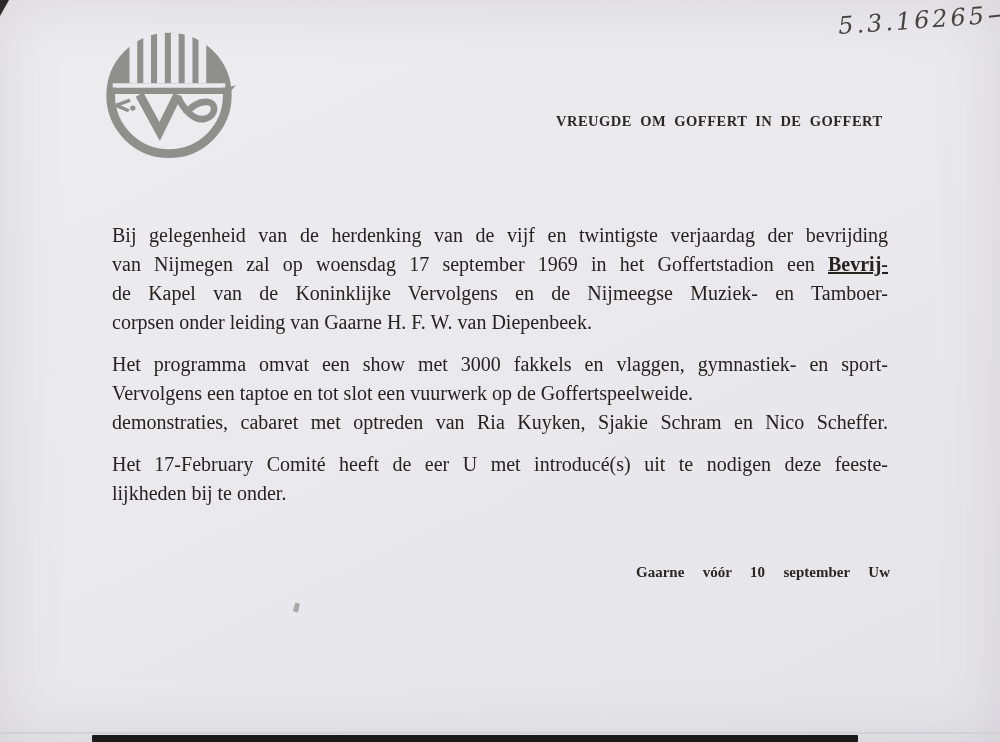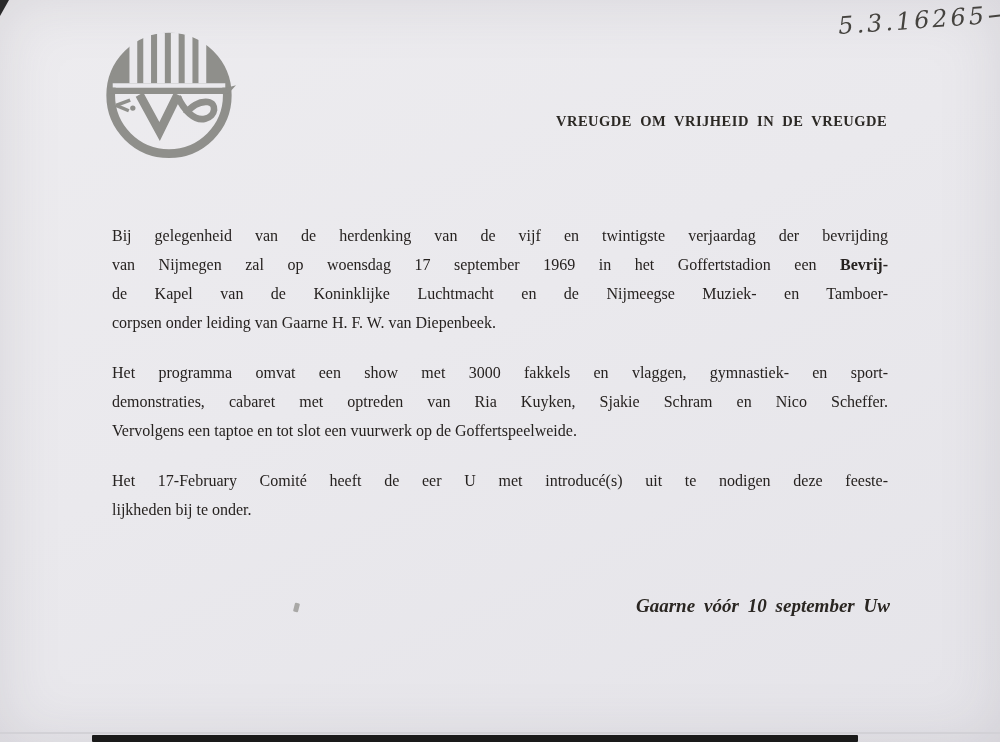--- a/index.html
+++ b/index.html
@@ -35,29 +35,29 @@
   .logo-g{fill:var(--logo,#8f8f8b);}
   .logo-gs{stroke:var(--logo,#8f8f8b);fill:none;}
   .logo-w{fill:var(--paper,#eae9ed);}
   .header{
     position:absolute;left:556px;top:113px;
     font-size:14.5px;font-weight:bold;color:#2b2824;
     letter-spacing:.5px;word-spacing:4px;white-space:nowrap;
   }
   .body-text{
     position:absolute;left:112px;top:221px;width:776px;
-    font-size:16px;line-height:29px;color:var(--ink,#262220);
+    font-size:20px;line-height:29px;color:var(--ink,#262220);
   }
-  .para + .para{margin-top:21px;}
+  .para + .para{margin-top:13px;}
   .line{white-space:normal;}
   .line.just{text-align:justify;text-align-last:justify;}
-  .b{font-weight:bold;}
+  .b{font-weight:bold;text-decoration:underline;}
   .rsvp{
-    position:absolute;left:636px;top:591px;width:254px;
-    font-size:19px;line-height:29px;font-style:italic;font-weight:bold;
+    position:absolute;left:636px;top:558px;width:254px;
+    font-size:15px;line-height:29px;font-weight:bold;
     color:#2a2622;
   }
   .ink-speck{
     position:absolute;left:294px;top:603px;width:5px;height:9px;
     background:#a9a8a6;transform:rotate(14deg);border-radius:1px;
   }
   .bottom-edge{
     position:absolute;left:0;top:732px;width:1000px;height:2px;background:#d2d1d6;
   }
   .bottom-bar{
@@ -101,33 +101,33 @@
       <path class="logo-gs" d="M10.5 55.5 L20 59.5" stroke-width="2.6"></path>
 
       <circle class="logo-g" cx="23" cy="57.5" r="2"></circle>
 
       <path class="logo-gs" d="M28 47.5 L43 75 L56.5 47.5" stroke-width="6.5" stroke-linejoin="miter"></path>
 
       <path class="logo-gs" d="M56.5 49 C61 59 69 67.5 77 65.5 C85 63.5 86 54 79 53 C72.5 52.2 66 56.5 62.5 62" stroke-width="5"></path>
     </svg>
   </div>
 
-  <div class="header">VREUGDE OM VRIJHEID IN DE VREUGDE</div>
+  <div class="header">VREUGDE OM GOFFERT IN DE GOFFERT</div>
 
   <div class="body-text">
       <div class="para">
         <div class="line just"><span>Bij gelegenheid van de herdenking van de vijf en twintigste verjaardag der bevrijding</span></div>
         <div class="line just"><span>van Nijmegen zal op woensdag 17 september 1969 in het Goffertstadion een </span><span class="b">Bevrij-</span></div>
-        <div class="line just"><span>de Kapel van de Koninklijke Luchtmacht en de Nijmeegse Muziek- en Tamboer-</span></div>
+        <div class="line just"><span>de Kapel van de Koninklijke Vervolgens en de Nijmeegse Muziek- en Tamboer-</span></div>
         <div class="line"><span>corpsen onder leiding van Gaarne H. F. W. van Diepenbeek.</span></div>
       </div>
       <div class="para">
         <div class="line just"><span>Het programma omvat een show met 3000 fakkels en vlaggen, gymnastiek- en sport-</span></div>
+        <div class="line"><span>Vervolgens een taptoe en tot slot een vuurwerk op de Goffertspeelweide.</span></div>
         <div class="line just"><span>demonstraties, cabaret met optreden van Ria Kuyken, Sjakie Schram en Nico Scheffer.</span></div>
-        <div class="line"><span>Vervolgens een taptoe en tot slot een vuurwerk op de Goffertspeelweide.</span></div>
       </div>
       <div class="para">
         <div class="line just"><span>Het 17-February Comité heeft de eer U met introducé(s) uit te nodigen deze feeste-</span></div>
         <div class="line"><span>lijkheden bij te onder.</span></div>
       </div>
     </div>
 
   <div class="rsvp">
     <div class="line just">Gaarne vóór 10 september Uw</div>
   </div>

